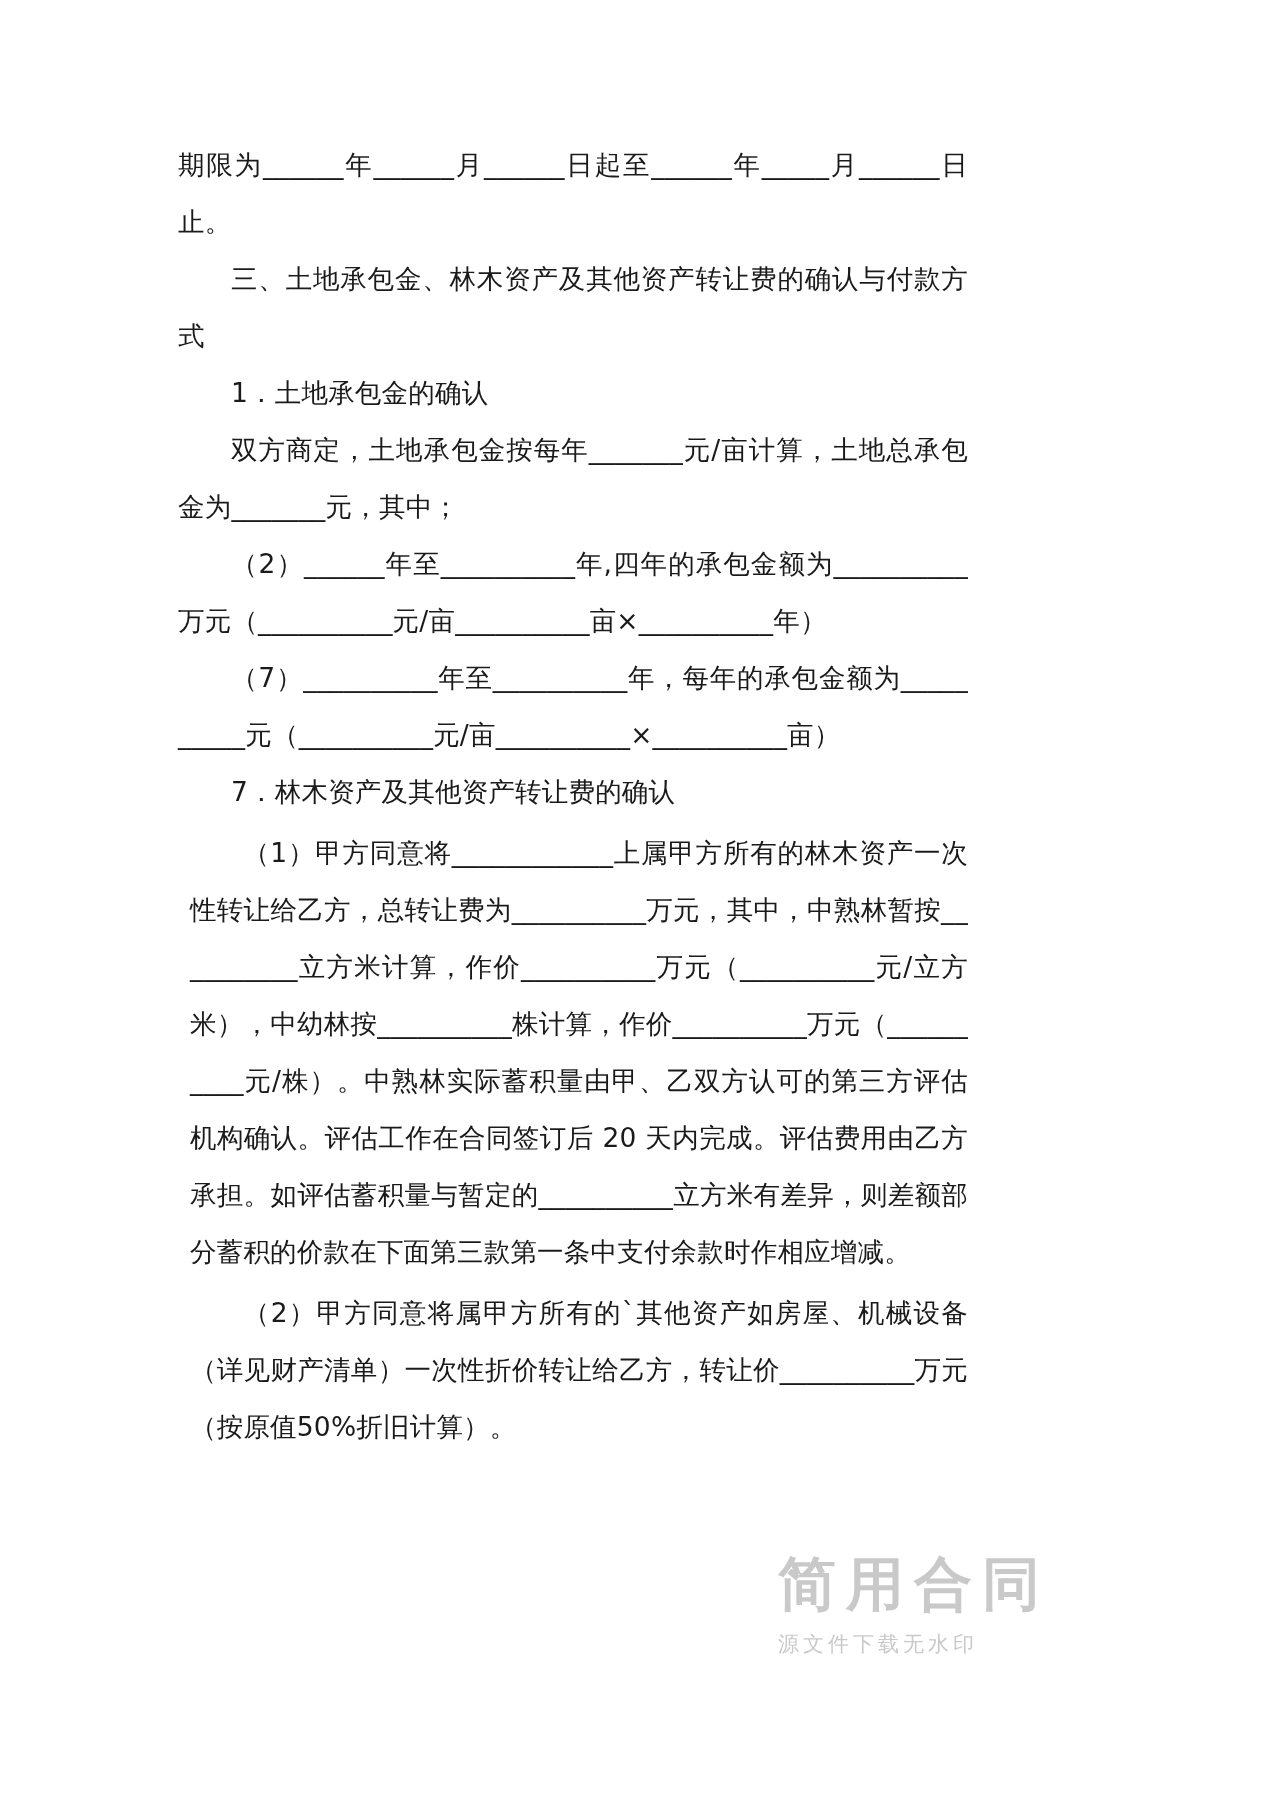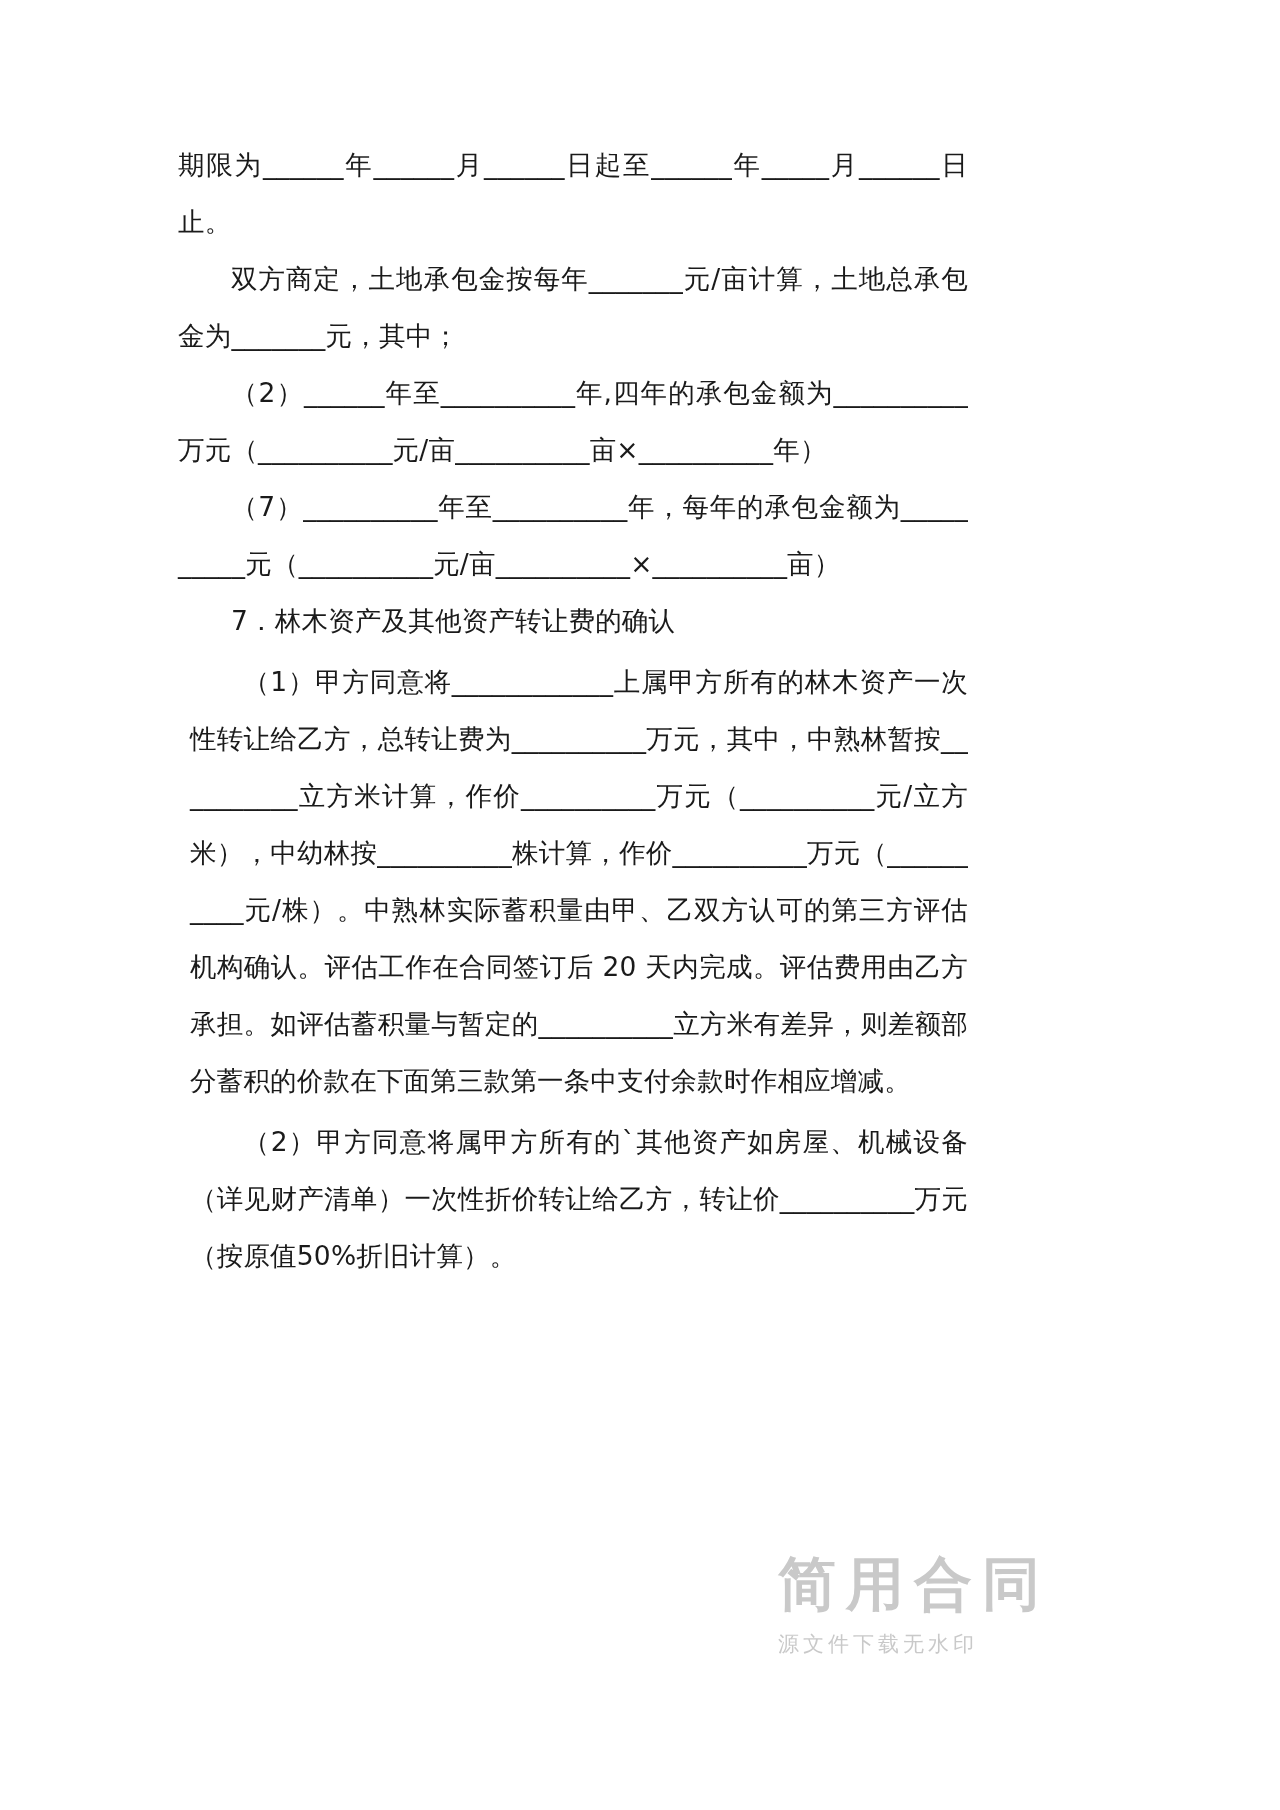--- a/index.html
+++ b/index.html
@@ -74,21 +74,23 @@
 </style>
 </head>
 <body>
 
 <div class="page">
 
   <div class="doc-body">
 
     <p class="para">期限为______年______月______日起至______年_____月______日止。</p>
 
+    <p class="para indent">三、土地承包金、林木资产及其他资产转让费的确认与付款方式</p>
 
+    <p class="para indent">1．土地承包金的确认</p>
 
     <p class="para indent">双方商定，土地承包金按每年_______元/亩计算，土地总承包金为_______元，其中；</p>
 
     <p class="para indent">（2）______年至__________年,四年的承包金额为__________万元（__________元/亩__________亩×__________年）</p>
 
     <p class="para indent">（7）__________年至__________年，每年的承包金额为__________元（__________元/亩__________×__________亩）</p>
 
     <p class="para indent">7．林木资产及其他资产转让费的确认</p>
 
     <p class="para indent gap">（1）甲方同意将____________上属甲方所有的林木资产一次性转让给乙方，总转让费为__________万元，其中，中熟林暂按__________立方米计算，作价__________万元（__________元/立方米），中幼林按__________株计算，作价__________万元（__________元/株）。中熟林实际蓄积量由甲、乙双方认可的第三方评估机构确认。评估工作在合同签订后 20 天内完成。评估费用由乙方承担。如评估蓄积量与暂定的__________立方米有差异，则差额部分蓄积的价款在下面第三款第一条中支付余款时作相应增减。</p>

